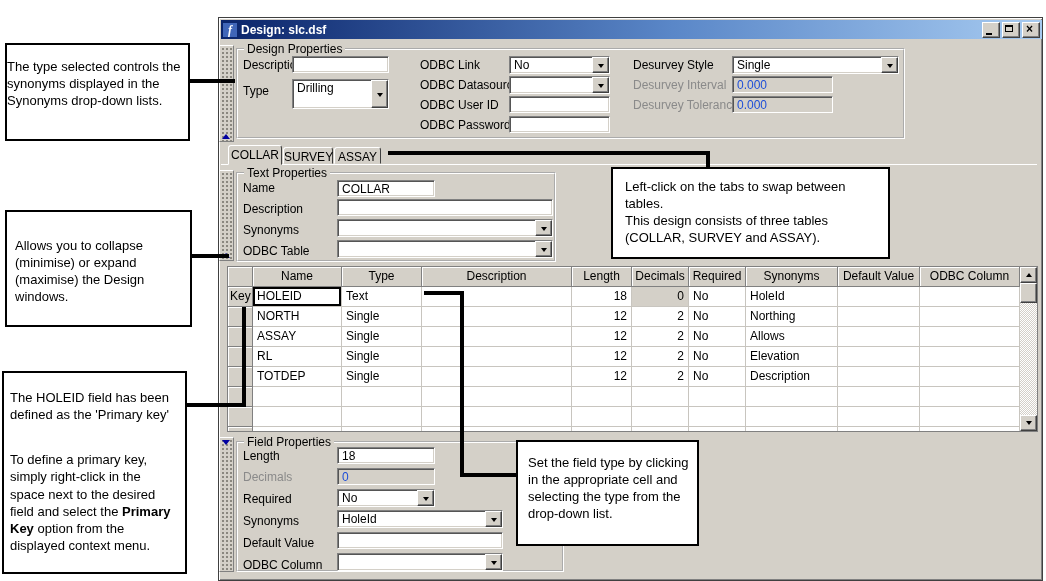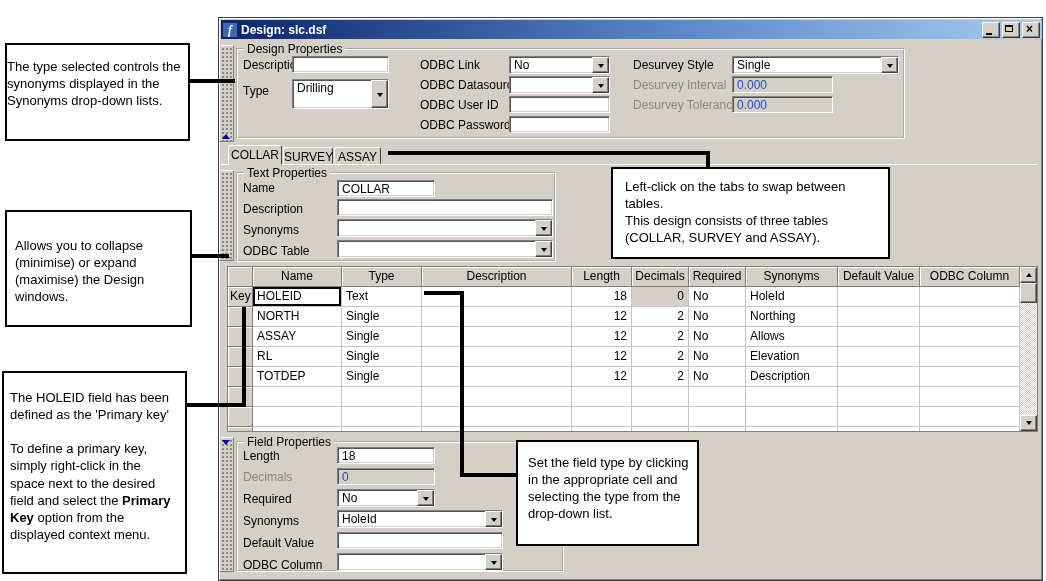--- a/index.html
+++ b/index.html
@@ -348,21 +348,21 @@
 
 <div class="note" style="left:5px;top:43px;width:185px;height:98px;padding:13px 7px 6px 0;">
   <p>The type selected controls the synonyms displayed in the Synonyms drop-down lists.</p>
 </div>
 
 <div class="note" style="left:5px;top:210px;width:187px;height:117px;padding:25px 8px 6px 8px;">
   <p>Allows you to collapse (minimise) or expand (maximise) the Design windows.</p>
 </div>
 
 <div class="note" style="left:2px;top:371px;width:185px;height:203px;padding:16px 6px 6px 6px;">
-  <p style="margin-bottom:17px;">The HOLEID field has been defined as the 'Primary key'</p>
+  <p style="margin-bottom:28px;">The HOLEID field has been defined as the 'Primary key'</p>
   <p><span>To define a primary key, simply right-click in the space next to the desired field and select the </span><b>Primary Key</b><span> option from the displayed context menu.</span></p>
 </div>
 
 <div class="note" style="left:611px;top:167px;width:279px;height:92px;padding:9px 10px 6px 12px;">
   <p>Left-click on the tabs to swap between tables.</p>
   <p style="margin-bottom:17px;">This design consists of three tables (COLLAR, SURVEY and ASSAY).</p>
 </div>
 
 <div class="note" style="left:516px;top:440px;width:183px;height:106px;padding:12px 6px 6px 10px;">
   <p>Set the field type by clicking in the appropriate cell and selecting the type from the drop-down list.</p>

